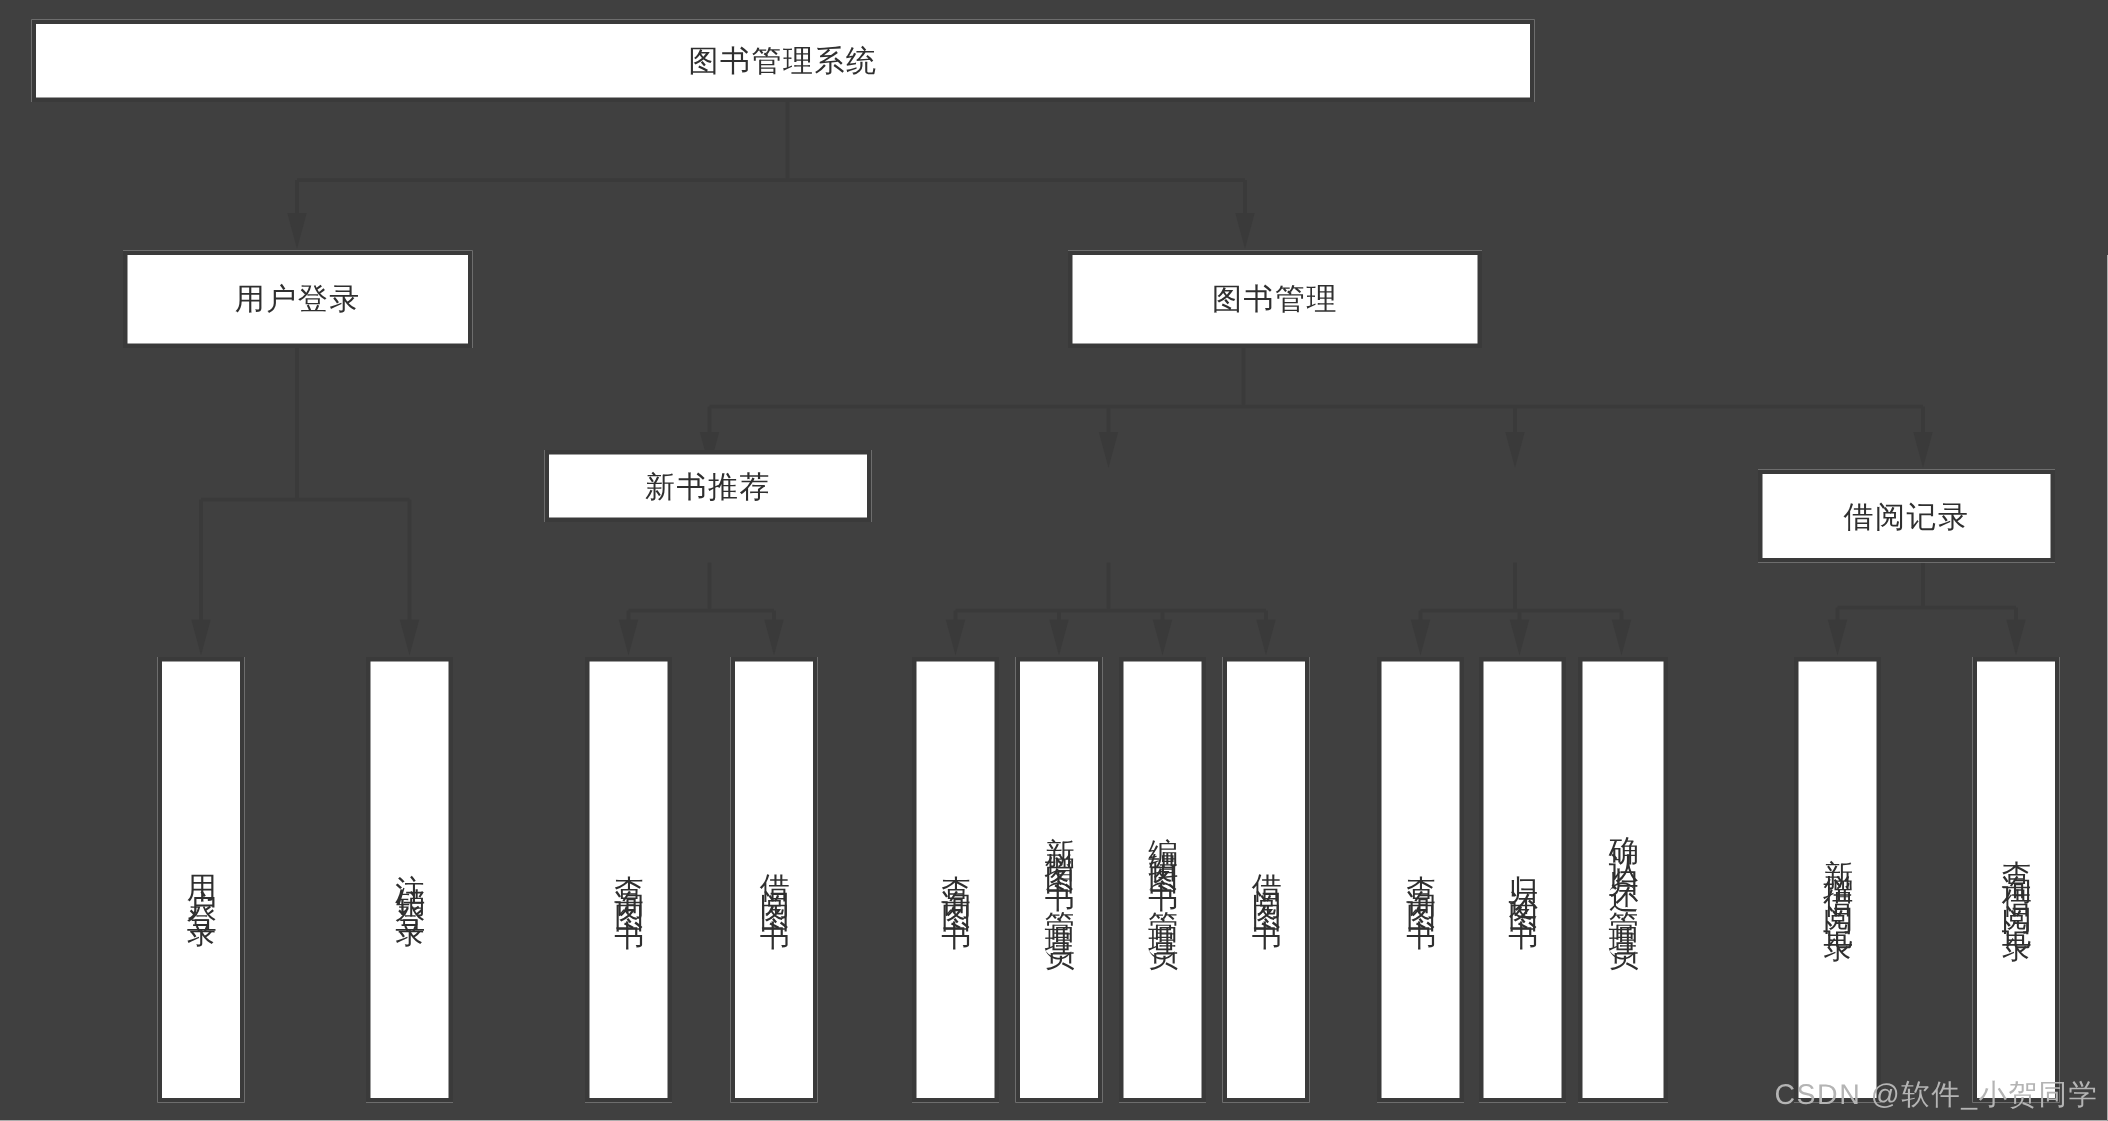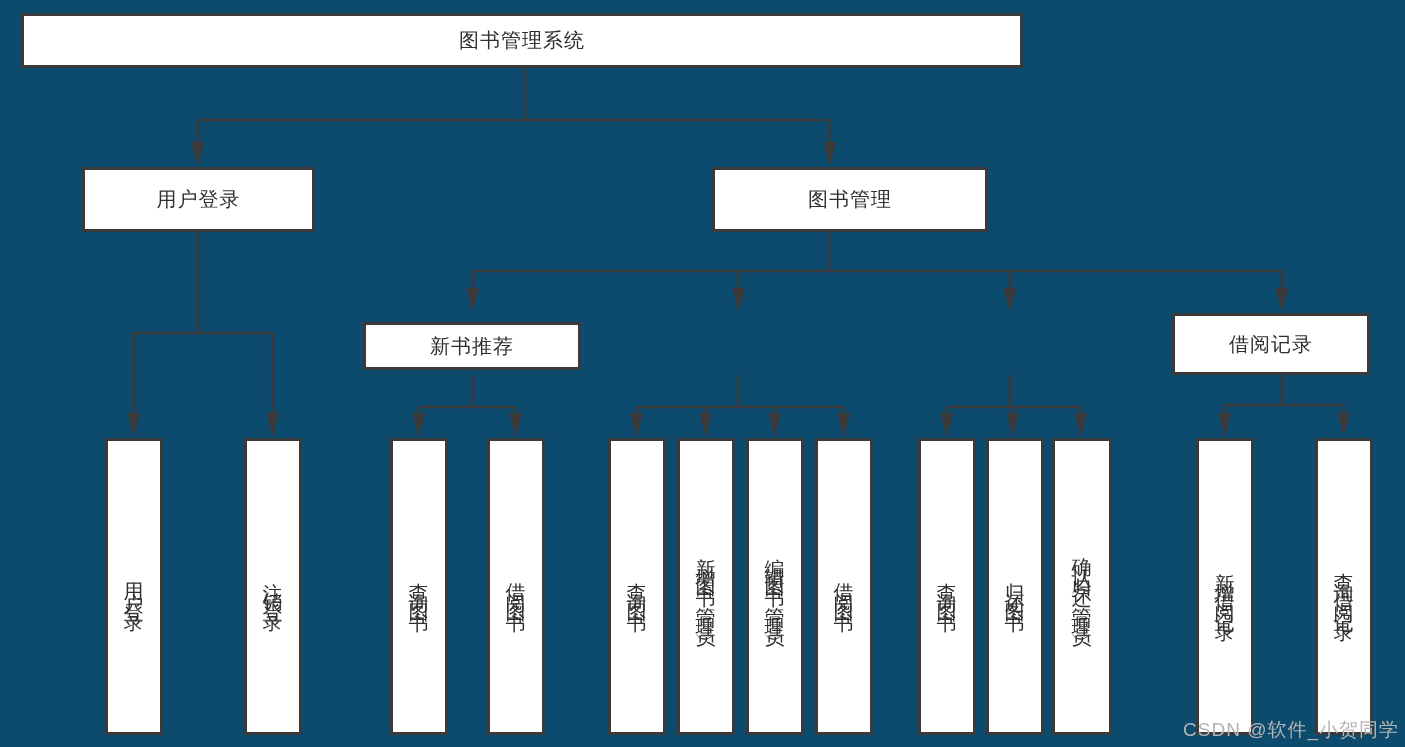--- a/index.html
+++ b/index.html
@@ -1,19 +1,19 @@
 <!DOCTYPE html>
 <html><head>
 <meta charset="utf-8">
 <style>
   html,body{margin:0;padding:0;background:#fff;}
   #stage{
     position:relative;
     width:1405px;height:747px;
-    background:#0c4a6e;
+    background:#404040;
     font-family:"Liberation Sans","DejaVu Sans",sans-serif;
     overflow:hidden;
   }
   #connectors{position:absolute;left:0;top:0;width:1405px;height:747px;}
   .node{
     position:absolute;
     box-sizing:border-box;
     background:#ffffff;
     border:3px solid #3a3a3a;
     display:flex;
@@ -88,21 +88,21 @@
       <polygon points="1225,437 1218.5,413 1231.5,413"></polygon>
       <polygon points="1344,437 1337.5,413 1350.5,413"></polygon>
     </g>
   </svg>
 
   <div class="node" style="left:21px;top:13px;width:1002px;height:55px">图书管理系统</div>
 
   <div class="node" style="left:82px;top:167px;width:233px;height:65px">用户登录</div>
   <div class="node" style="left:712px;top:167px;width:276px;height:65px">图书管理</div>
 
-  <div class="node" style="left:363px;top:322px;width:218px;height:48px">新书推荐</div>
+  <div class="node" style="left:363px;top:300px;width:218px;height:48px">新书推荐</div>
   <div class="node" style="left:1172px;top:313px;width:198px;height:62px">借阅记录</div>
 
   <div class="node leaf" style="left:105px;top:438px;width:58px;height:297px">用户登录</div>
   <div class="node leaf" style="left:244px;top:438px;width:58px;height:297px">注销登录</div>
 
   <div class="node leaf" style="left:390px;top:438px;width:58px;height:297px">查询图书</div>
   <div class="node leaf" style="left:487px;top:438px;width:58px;height:297px">借阅图书</div>
 
   <div class="node leaf" style="left:608px;top:438px;width:58px;height:297px">查询图书</div>
   <div class="node leaf" style="left:677px;top:438px;width:58px;height:297px">新增图书（管理员）</div>

